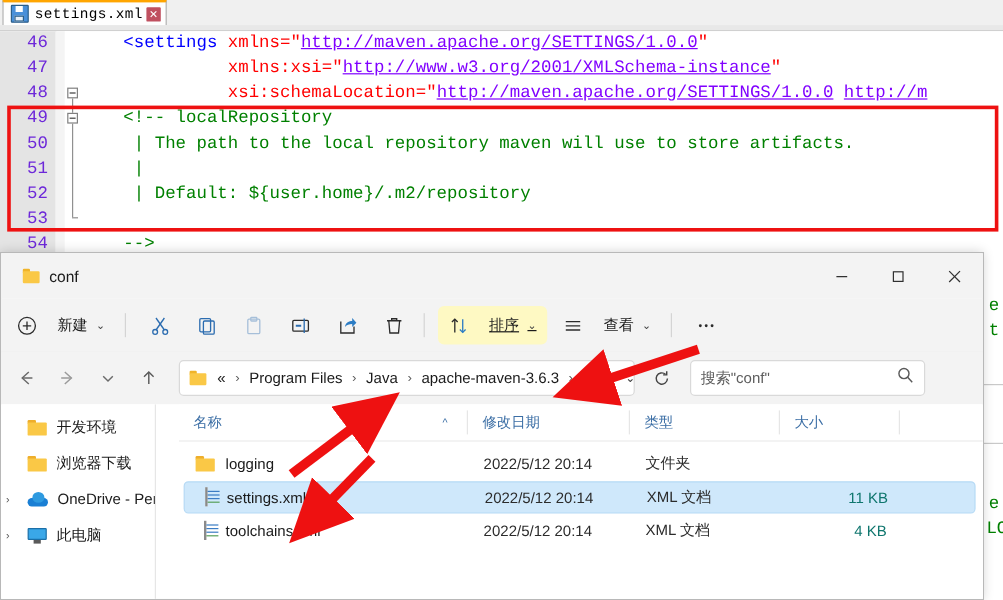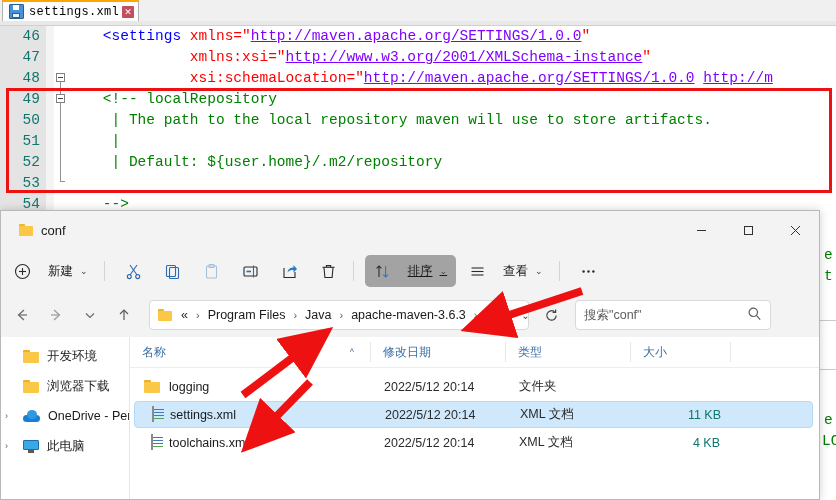--- a/index.html
+++ b/index.html
@@ -108,21 +108,21 @@
     position: absolute;
     left: 0; width: 836px; height: 21px;
     font-family: "Liberation Mono", monospace;
     font-size: 14.5px;
     line-height: 21px;
     white-space: pre;
   }
   .lnum {
     position: absolute; left: 0; width: 40px;
     text-align: right;
-    color: #0f766e;
+    color: #6d28d9;
     font-family: "Liberation Mono", monospace;
     font-size: 14.5px;
   }
   .ctext {
     position: absolute; left: 68px;
     white-space: pre;
     font-family: "Liberation Mono", monospace;
     font-size: 14.5px;
   }
   .tk-tag   { color: #0000ff; }
@@ -223,21 +223,21 @@
   }
   .tb-item {
     display: flex; align-items: center;
     height: 32px;
     padding: 0 9px;
     margin-left: 4px;
     border-radius: 5px;
     color: #1b1b1b;
     font-size: 12.5px;
   }
-  .tb-item.pill { background: #a3a3a3; text-decoration: underline; }
+  .tb-item.pill { background: #fef9c3; text-decoration: underline; }
   .tb-item.dim  { opacity: 0.38; }
   .tb-label { margin-left: 17px; }
   .tb-caret {
     margin-left: 7px; font-size: 9px; color: #444;
   }
   .tb-sep {
     width: 1px; height: 20px;
     background: #d4d4d4;
     margin: 0 7px;
   }
@@ -300,20 +300,21 @@
   }
   .search-ph {
     font-size: 12.5px; color: #5d5d5d;
     flex: 1;
   }
 
   .ex-body {
     position: absolute; left: 0; top: 126px; width: 818px; height: 162px;
     display: flex;
     background: #ffffff;
+    gap: 19px;
   }
   .ex-sidebar {
     width: 129px;
     background: #ffffff;
     border-right: 1px solid #e6e6e6;
     padding-top: 4px;
     box-sizing: border-box;
     position: relative;
   }
   .side-item {

